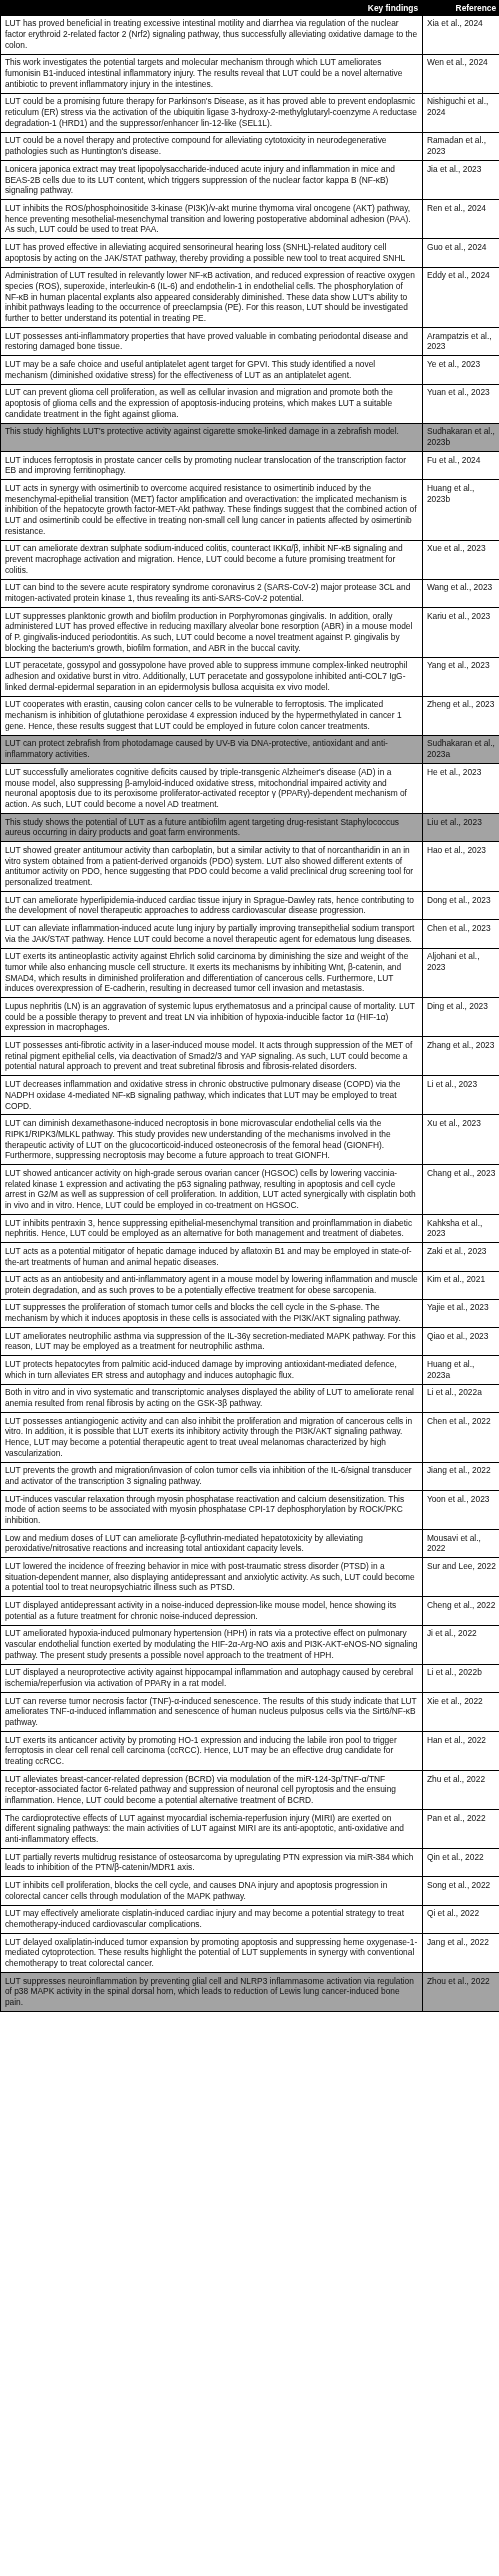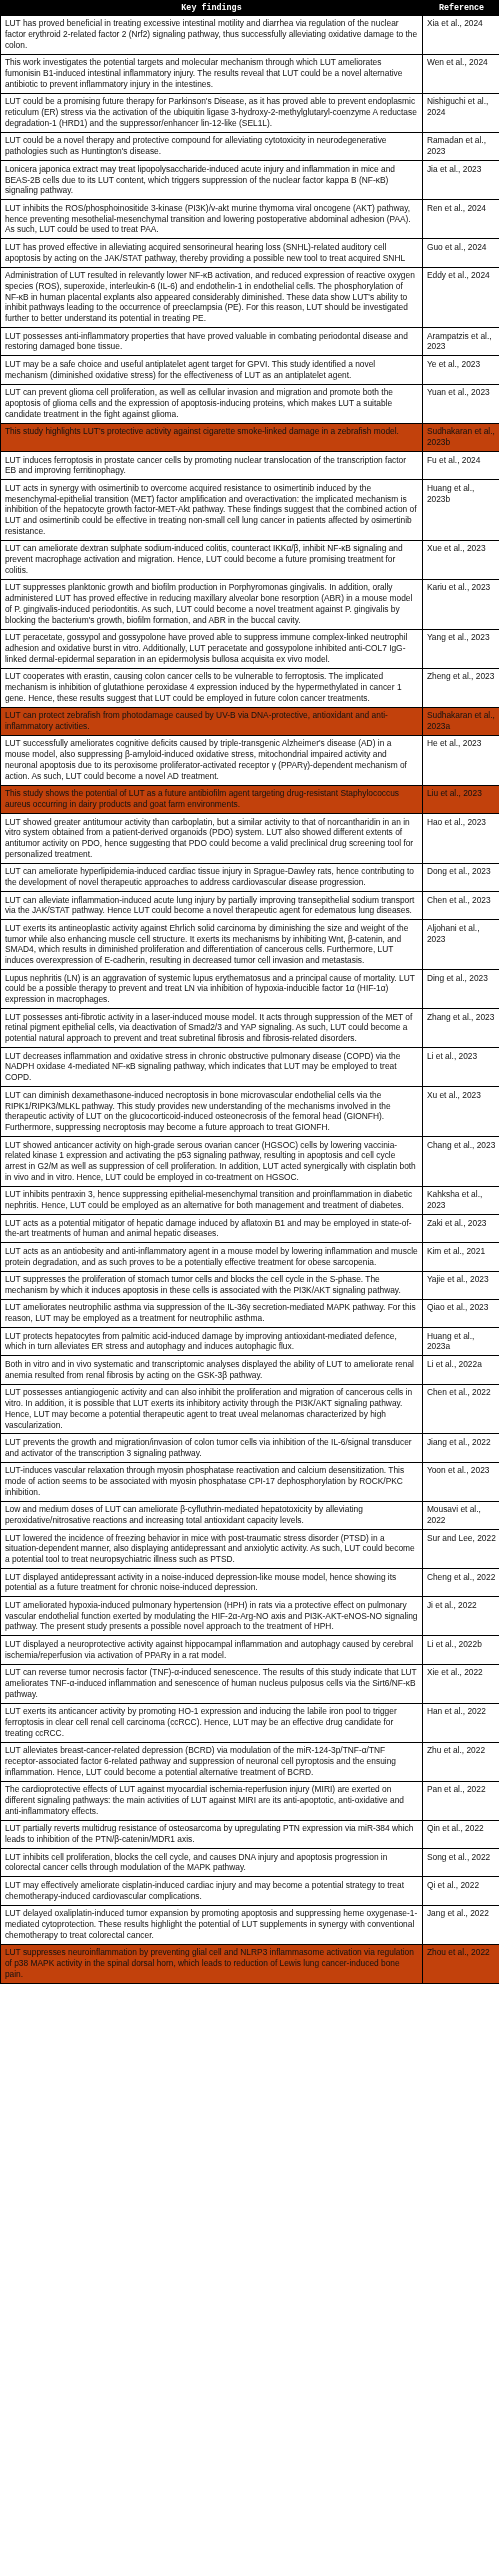--- a/index.html
+++ b/index.html
@@ -18,36 +18,35 @@
     table-layout: fixed;
     border: 1.3px solid #000000;
   }
   table.findings col.c-finding { width: 422px; }
   table.findings col.c-ref     { width: 78px; }
   table.findings th {
     background: #000000;
     color: #ffffff;
     font-size: 8.4px;
     font-weight: bold;
-    text-align: center;
+    text-align: right;
     padding: 1.9px 3.9px;
     border: 0.6px solid #000000;
-    font-family: Liberation Mono, monospace;
   }
   table.findings td {
     border: 0.6px solid #000000;
     vertical-align: top;
     font-size: 8.4px;
     line-height: 1.28;
     color: #111111;
     padding: 2.6px 3.9px 3.2px 3.9px;
     word-wrap: break-word;
   }
   td.ref { font-size: 8.4px; }
-  tr.hl td { background: #c2410c; }
+  tr.hl td { background: #a3a3a3; }
 </style>
 </head>
 <body>
 
 <div class="table-wrap">
   <table class="findings">
     <colgroup>
       <col class="c-finding">
       <col class="c-ref">
     </colgroup>
@@ -112,20 +111,24 @@
         </tr>
         <tr>
           <td class="finding">LUT acts in synergy with osimertinib to overcome acquired resistance to osimertinib induced by the mesenchymal-epithelial transition (MET) factor amplification and overactivation: the implicated mechanism is inhibition of the hepatocyte growth factor-MET-Akt pathway. These findings suggest that the combined action of LUT and osimertinib could be effective in treating non-small cell lung cancer in patients affected by osimertinib resistance.</td>
           <td class="ref">Huang et al., 2023b</td>
         </tr>
         <tr>
           <td class="finding">LUT can ameliorate dextran sulphate sodium-induced colitis, counteract IKKα/β, inhibit NF-κB signaling and prevent macrophage activation and migration. Hence, LUT could become a future promising treatment for colitis.</td>
           <td class="ref">Xue et al., 2023</td>
         </tr>
         <tr>
+          <td class="finding">LUT can bind to the severe acute respiratory syndrome coronavirus 2 (SARS-CoV-2) major protease 3CL and mitogen-activated protein kinase 1, thus revealing its anti-SARS-CoV-2 potential.</td>
+          <td class="ref">Wang et al., 2023</td>
+        </tr>
+        <tr>
           <td class="finding">LUT suppresses planktonic growth and biofilm production in Porphyromonas gingivalis. In addition, orally administered LUT has proved effective in reducing maxillary alveolar bone resorption (ABR) in a mouse model of P. gingivalis-induced periodontitis. As such, LUT could become a novel treatment against P. gingivalis by blocking the bacterium's growth, biofilm formation, and ABR in the buccal cavity.</td>
           <td class="ref">Kariu et al., 2023</td>
         </tr>
         <tr>
           <td class="finding">LUT peracetate, gossypol and gossypolone have proved able to suppress immune complex-linked neutrophil adhesion and oxidative burst in vitro. Additionally, LUT peracetate and gossypolone inhibited anti-COL7 IgG-linked dermal-epidermal separation in an epidermolysis bullosa acquisita ex vivo model.</td>
           <td class="ref">Yang et al., 2023</td>
         </tr>
         <tr>
           <td class="finding">LUT cooperates with erastin, causing colon cancer cells to be vulnerable to ferroptosis. The implicated mechanism is inhibition of glutathione peroxidase 4 expression induced by the hypermethylated in cancer 1 gene. Hence, these results suggest that LUT could be employed in future colon cancer treatments.</td>
           <td class="ref">Zheng et al., 2023</td>

